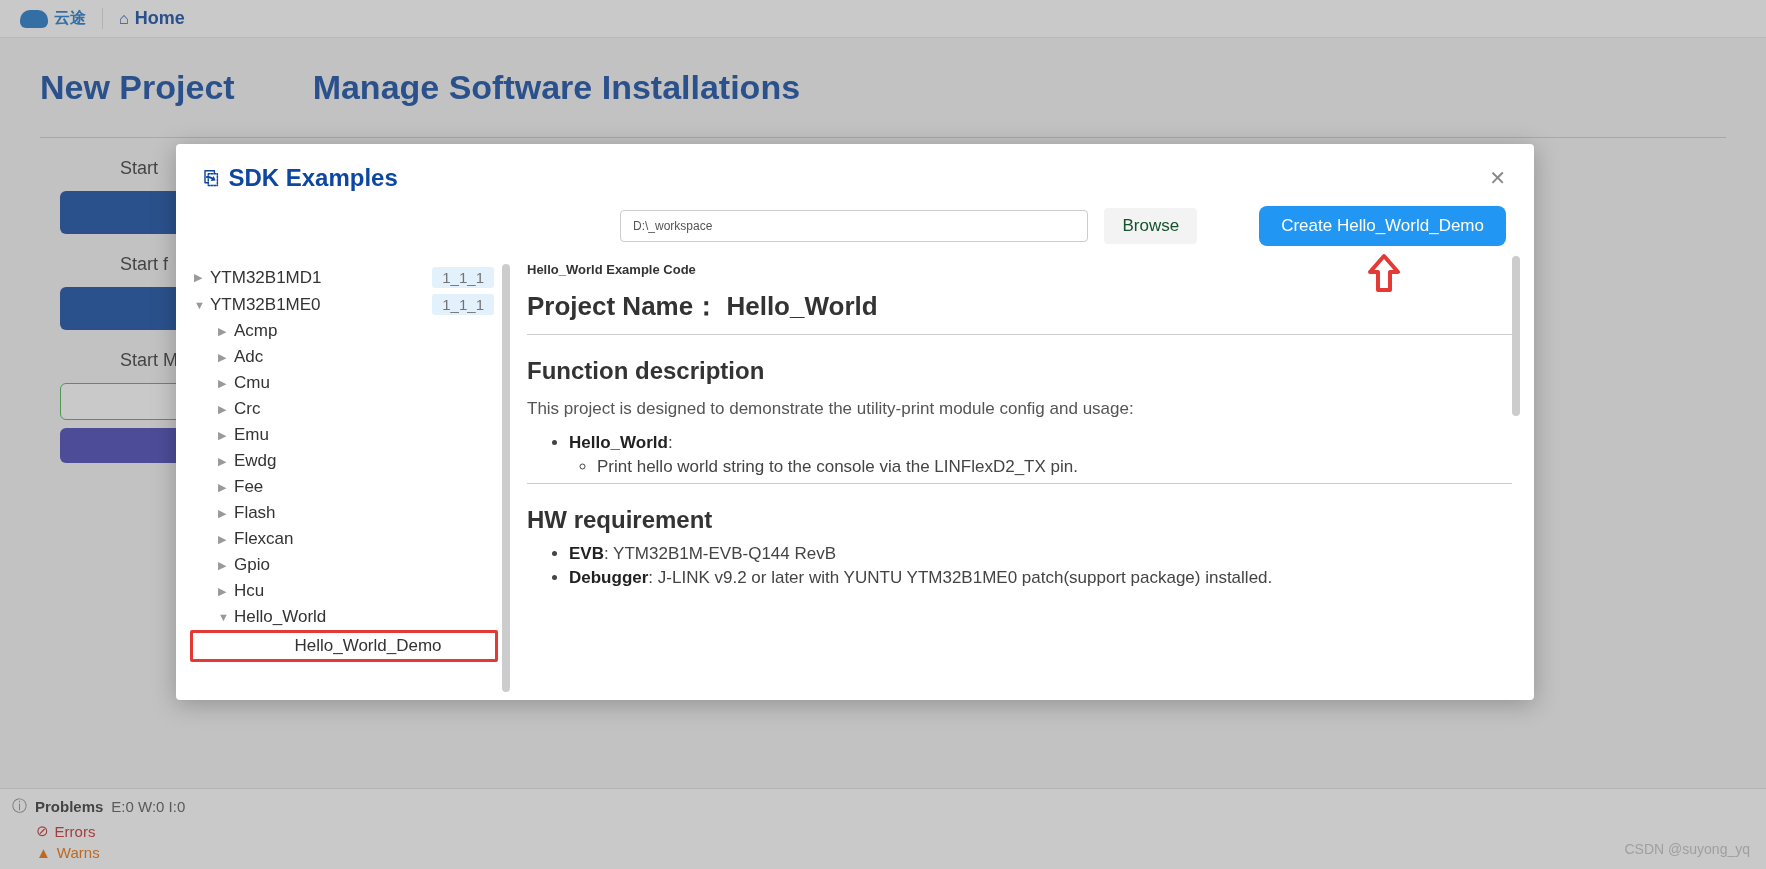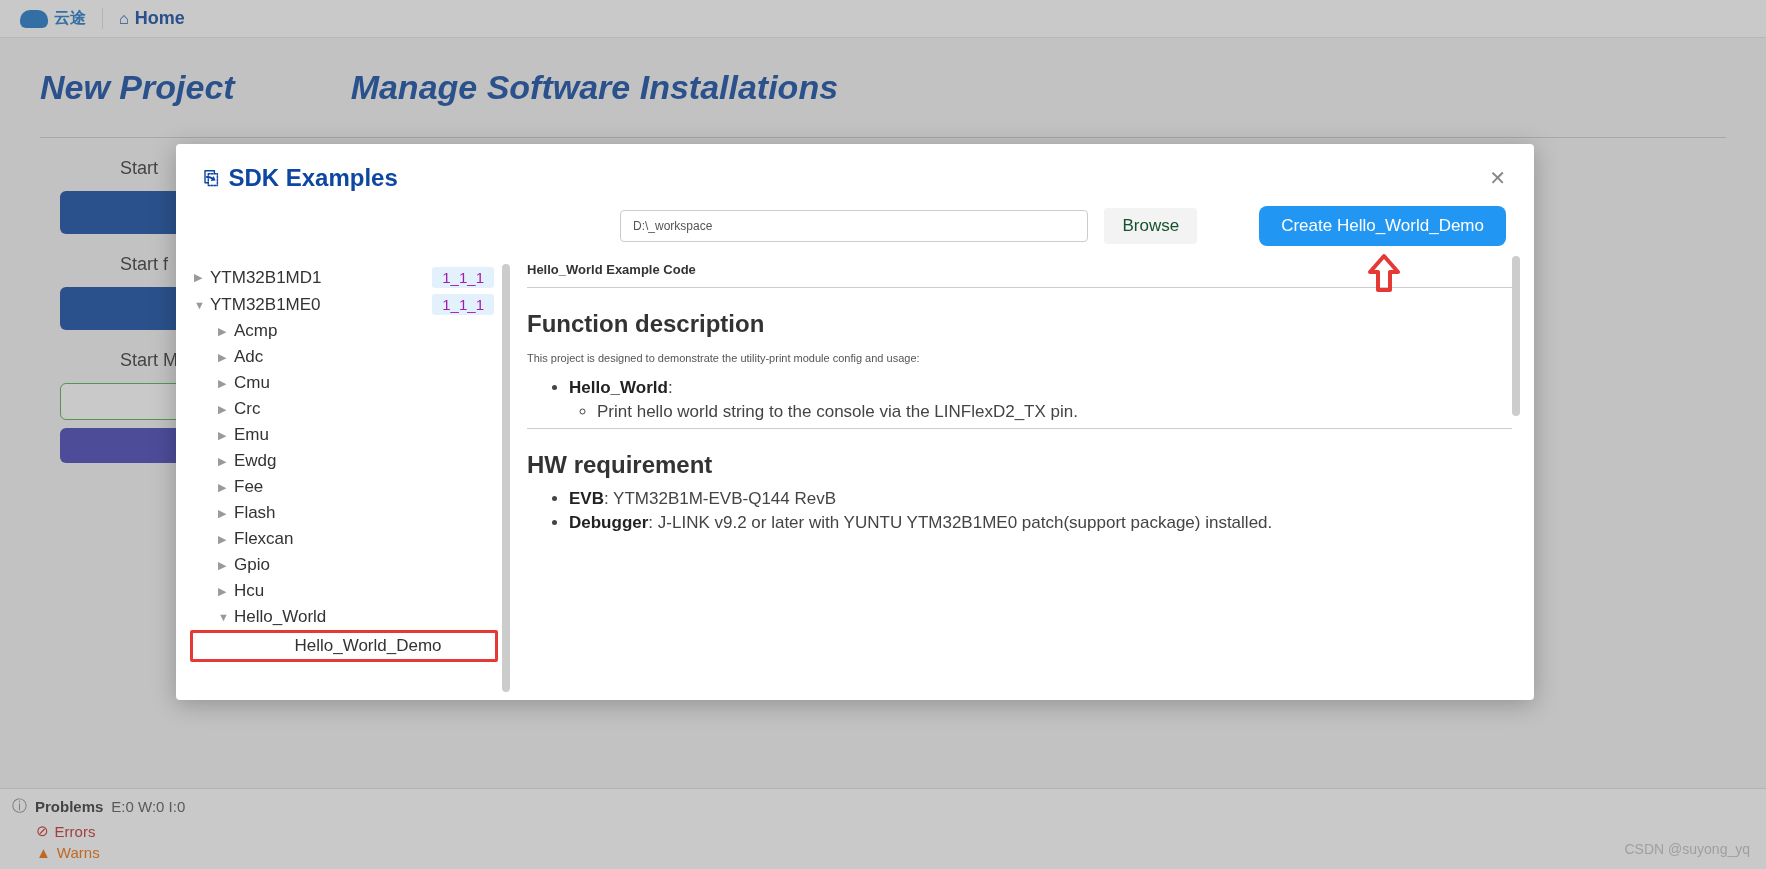--- a/index.html
+++ b/index.html
@@ -41,21 +41,21 @@
     }
     .home-link {
       display: flex; align-items: center; gap: 6px;
       color: #0d47a1; font-weight: 600; font-size: 18px;
       border-left: 1px solid #ddd; padding-left: 16px;
     }
     .home-icon { color: #0d47a1; font-size: 16px; }
     .main-bg {
       padding: 30px 40px;
     }
-    .section-row { display: flex; gap: 116px; font-style: italic; }
+    .section-row { display: flex; gap: 78px; }
     .section-title {
       color: #0d47a1;
       font-size: 34px;
       font-weight: 700;
       margin-bottom: 30px;
     }
     .section-divider { border-bottom: 1px solid #ccc; margin-bottom: 20px; }
     .sub-label { color: #333; font-size: 18px; margin: 20px 0 12px 80px; font-weight: 500;}
     .blue-btn {
       background: #0d47a1; color: #fff;
@@ -148,21 +148,21 @@
     .tree-item {
       display: flex; align-items: center; justify-content: space-between;
       padding: 3px 4px; font-size: 17px; color: #333;
     }
     .tree-item.level1 { padding-left: 4px; }
     .tree-item.level2 { padding-left: 28px; }
     .tree-item.level3 { padding-left: 52px; }
     .tree-caret { color: #999; font-size: 11px; margin-right: 6px; display: inline-block; width: 10px;}
     .tree-label-wrap { display: flex; align-items: center; }
     .version-badge {
-      background: #e3f1fd; color: #a21caf;
+      background: #e3f1fd; color: #737373;
       padding: 2px 10px; border-radius: 3px; font-size: 15px;
     }
     .highlight-red {
       border: 3px solid #e53935;
       border-radius: 2px;
       justify-content: center;
     }
     .content-panel {
       flex: 1; padding: 0 8px 0 17px;
       overflow-y: auto; position: relative;
@@ -174,21 +174,21 @@
     .content-small-header {
       font-size: 13px; font-weight: 700; color: #333; margin: 6px 0 10px 0;
     }
     .content-h1 {
       font-size: 26px; font-weight: 700; color: #333; margin: 12px 0 10px 0;
     }
     .content-h2 {
       font-size: 24px; font-weight: 700; color: #333; margin: 22px 0 10px 0;
     }
     .content-hr { border: none; border-top: 1px solid #ccc; margin: 6px 0; }
-    .content-p { font-size: 11px; color: #555; margin: 14px 0; }
+    .content-p { font-size: 17px; color: #555; margin: 14px 0; }
     .content-ul { padding-left: 42px; font-size: 17px; color: #444; }
     .content-ul li { margin: 4px 0; }
     .content-ul-inner { list-style-type: circle; padding-left: 28px; }
     .bold { font-weight: 700; color: #222; }
   </style>
 </head>
 <body>
 
 <div class="header-bar">
   <div class="logo">
@@ -359,20 +359,24 @@
       <div class="tree-item level3 highlight-red">
           <div class="tree-label-wrap">
             <span>Hello_World_Demo</span>
           </div>
         </div>
       <div class="tree-scrollbar"></div>
     </div>
 
     <div class="content-panel">
       <div class="content-small-header">Hello_World Example Code</div>
+      <div class="content-h1">
+        <span>Project Name：</span>
+        <span>Hello_World</span>
+      </div>
       <hr class="content-hr">
       <div class="content-h2">Function description</div>
       <div class="content-p">This project is designed to demonstrate the utility-print module config and usage:</div>
       <ul class="content-ul">
         <li>
           <span class="bold">Hello_World</span>:
           <ul class="content-ul-inner">
             <li>Print hello world string to the console via the LINFlexD2_TX pin.</li>
           </ul>
         </li>

